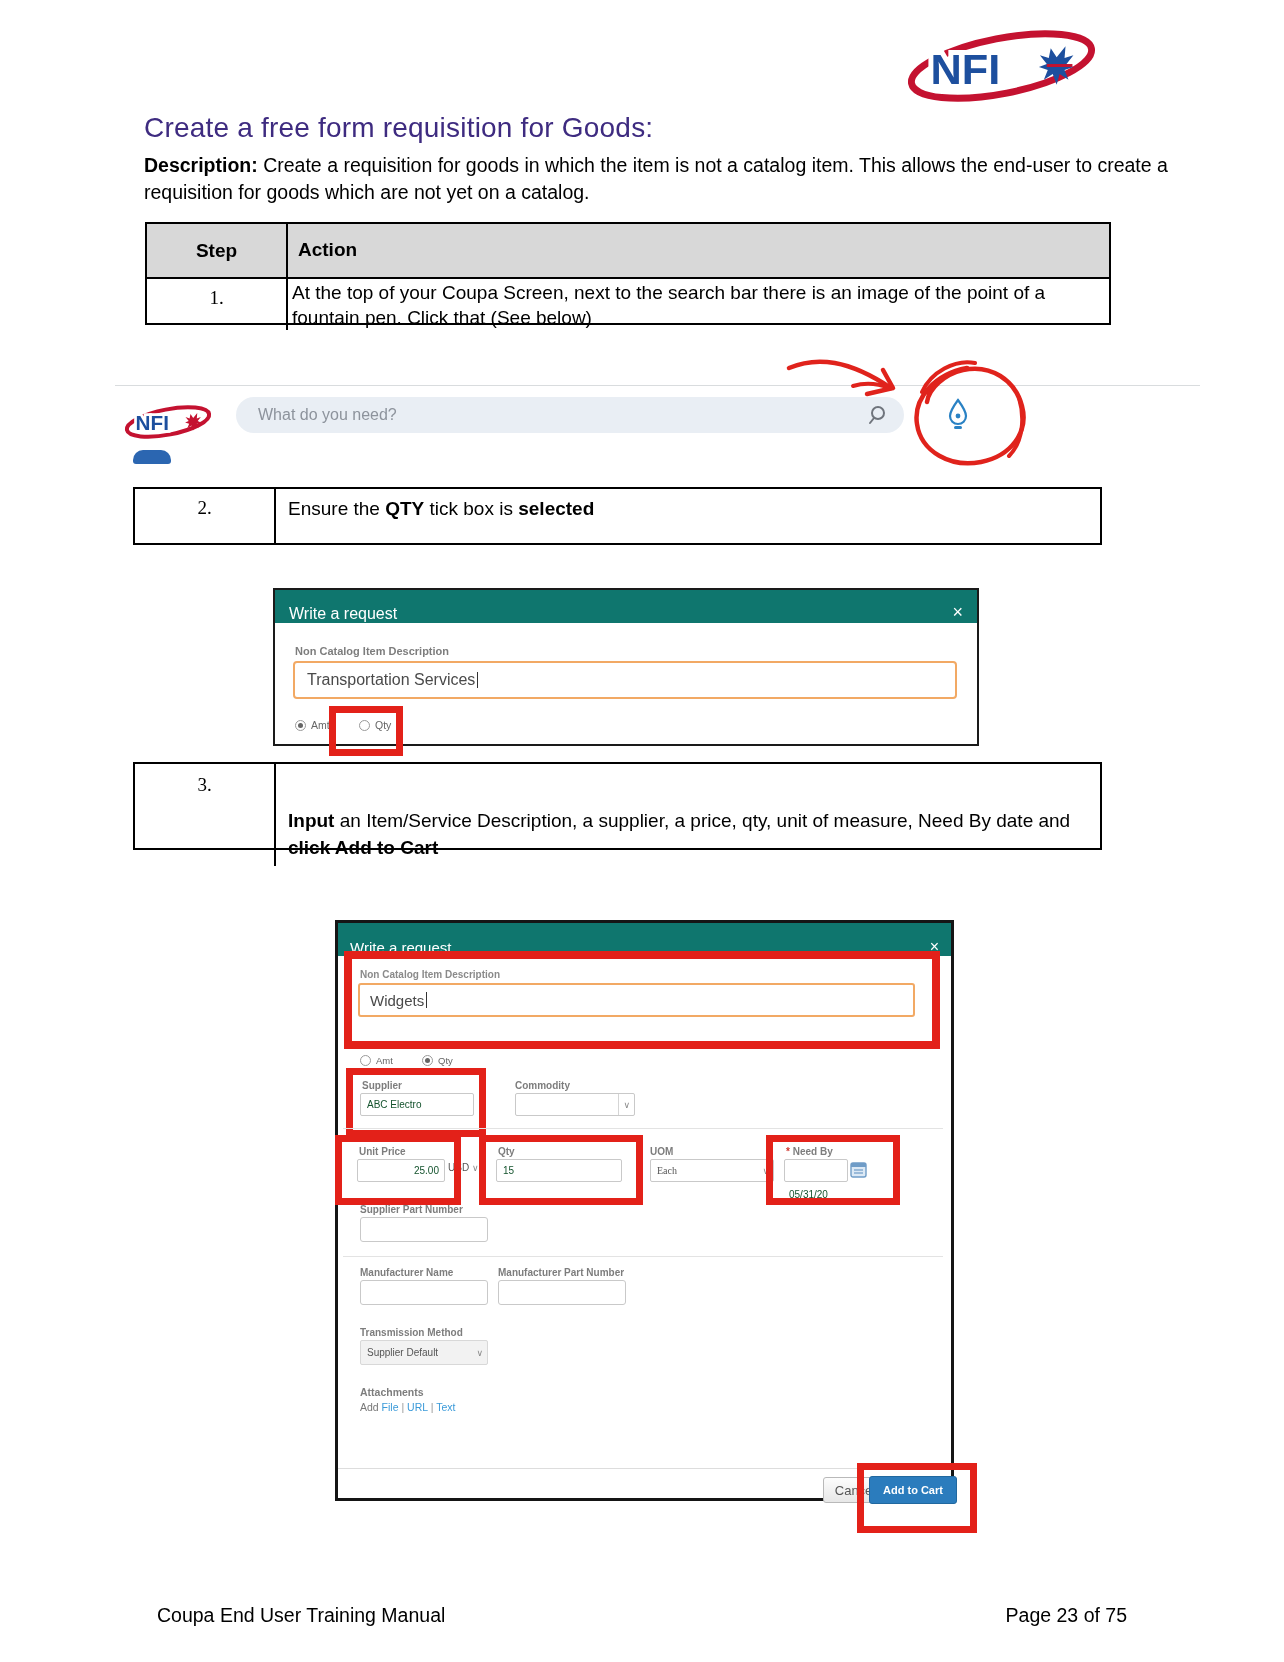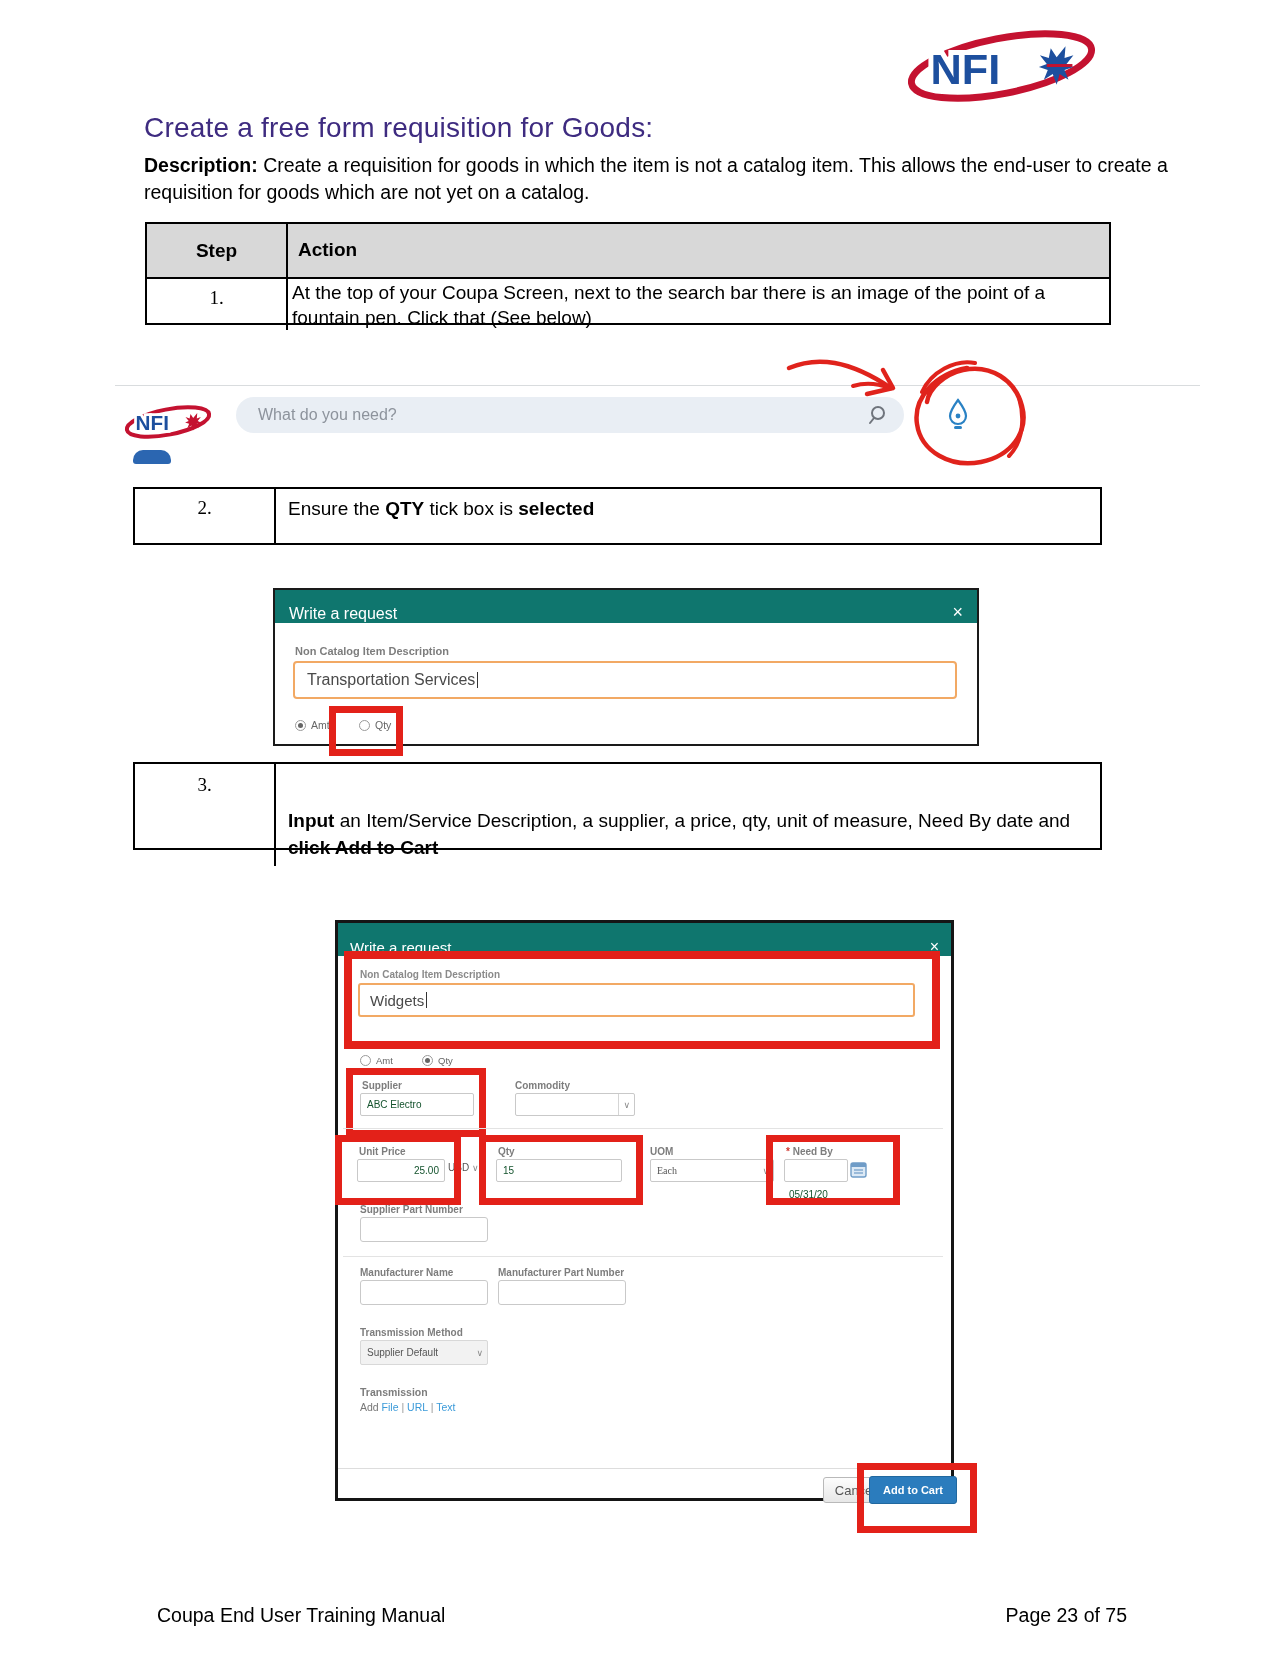--- a/index.html
+++ b/index.html
@@ -237,21 +237,21 @@
     <div class="abs inp-plain" style="left:22px;top:357px;width:126px;height:23px;border-radius:3px;"></div>
     <div class="abs lbl" style="left:160px;top:344px;font-size:10px;">Manufacturer Part Number</div>
     <div class="abs inp-plain" style="left:160px;top:357px;width:126px;height:23px;border-radius:3px;"></div>
 
     <div class="abs lbl" style="left:22px;top:404px;font-size:10px;">Transmission Method</div>
     <div class="abs selbox" style="left:22px;top:417px;width:126px;height:23px;background:#f2f2f2;border-color:#d8d8d8;">
       <span style="font-size:10px;padding-left:6px;">Supplier Default</span>
       <span class="chev" style="border-left:none;">∨</span>
     </div>
 
-    <div class="abs lbl" style="left:22px;top:463px;font-size:10.5px;">Transmission</div>
+    <div class="abs lbl" style="left:22px;top:463px;font-size:10.5px;">Attachments</div>
     <div class="abs" style="left:22px;top:478px;font-size:10.5px;color:#999;">
       <span style="color:#777;text-align:center;">Add</span>
       <span class="link">File</span>
       <span>|</span>
       <span class="link">URL</span>
       <span>|</span>
       <span class="link">Text</span>
     </div>
 
     <div class="abs divline" style="left:0;top:545px;width:607px;background:#ddd;"></div>

